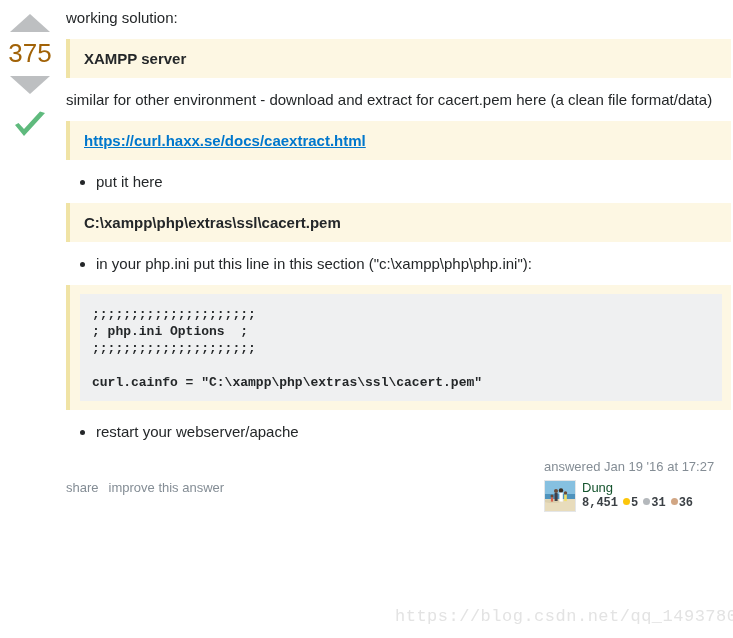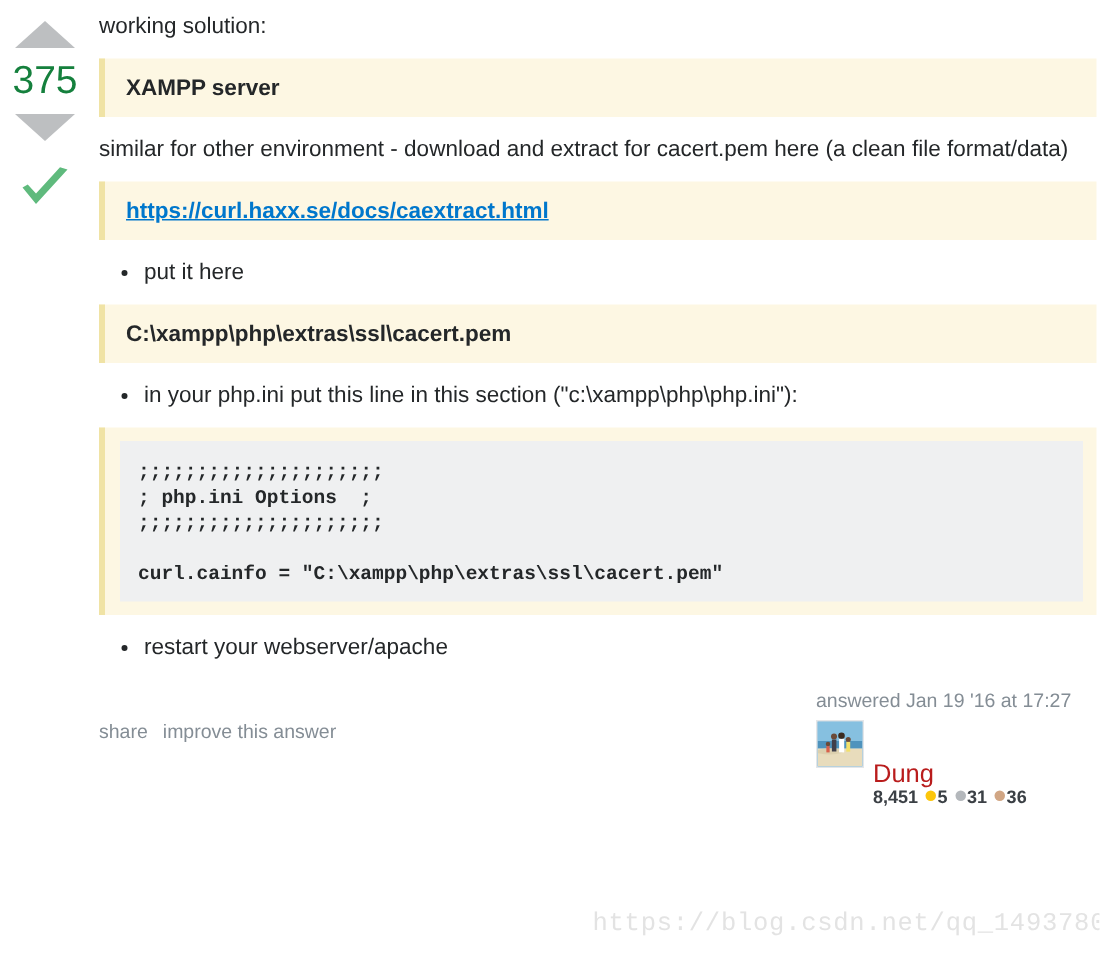--- a/index.html
+++ b/index.html
@@ -49,21 +49,21 @@
   .vote-up {
     border-bottom: 18px solid #bdbfc1;
     margin-bottom: 7px;
   }
   .vote-down {
     border-top: 18px solid #bdbfc1;
     margin-top: 9px;
   }
   .vote-count {
     font-size: 26px;
-    color: #15803d;
+    color: #a16207;
     line-height: 28px;
     font-family: "Liberation Sans", sans-serif;
   }
   .accepted-check {
     margin-top: 17px;
     width: 34px;
     height: 28px;
   }
 
   
@@ -170,31 +170,31 @@
     box-sizing: border-box;
     position: relative;
     background: #7fb8dc;
   }
   .avatar svg { display: block; }
   .user-meta {
     margin-left: 6px;
     line-height: 15px;
   }
   .user-name {
-    color: #b91c1c;
+    color: #14532d;
     text-decoration: none;
-    font-size: 17px;
+    font-size: 13px;
     display: block;
-    margin-top: 28px;
   }
   .user-stats {
     font-size: 12px;
     color: #6a737c;
     white-space: nowrap;
     margin-top: 1px;
+    font-family: Liberation Mono, monospace;
   }
   .rep {
     font-weight: bold;
     color: #3b4045;
   }
   .badge {
     display: inline-block;
     margin-left: 5px;
     color: #6a737c;
   }

